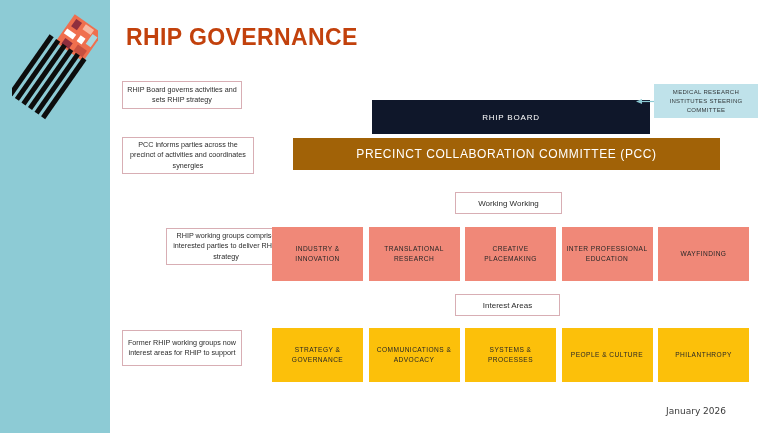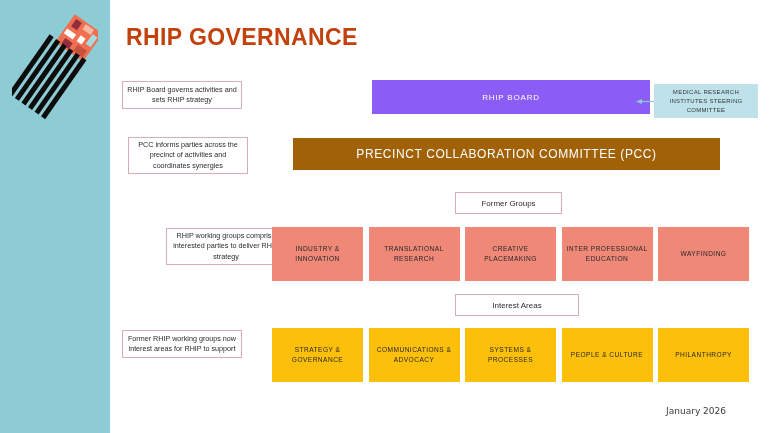--- a/index.html
+++ b/index.html
@@ -45,30 +45,30 @@
     color: #2b2b2b;
     font-size: 7.2px;
     line-height: 1.42;
     text-align: center;
     display: flex;
     align-items: center;
     justify-content: center;
     padding: 10px 4px;
   }
   .note-1 { left: 122px; top: 81px;  width: 120px; height: 28px; }
-  .note-2 { left: 122px; top: 137px; width: 120px; height: 37px; margin-left: 6px; }
+  .note-2 { left: 122px; top: 137px; width: 132px; height: 37px; }
   .note-3 { left: 122px; top: 228px; width: 120px; height: 37px; margin-left: 44px; }
-  .note-4 { left: 122px; top: 330px; width: 120px; height: 28px; }
+  .note-4 { left: 122px; top: 330px; width: 120px; height: 36px; }
 
   
   .board {
     position: absolute;
-    left: 372px; top: 80px;
+    left: 372px; top: 100px;
     width: 278px; height: 34px;
-    background: #8b5cf6;
+    background: #0f172a;
     color: #ffffff;
     font-size: 8px;
     letter-spacing: 0.8px;
     display: flex; align-items: center; justify-content: center;
   }
 
   
   .steering {
     position: absolute;
     left: 654px; top: 84px;
@@ -103,21 +103,21 @@
   
   .section-label {
     position: absolute;
     background: #ffffff;
     border: 1px solid #d8aeb4;
     color: #2b2b2b;
     font-size: 8px;
     display: flex; align-items: center; justify-content: center;
   }
   .label-wg { left: 455px; top: 192px; width: 107px; height: 22px; }
-  .label-ia { left: 455px; top: 294px; width: 124px; height: 22px; }
+  .label-ia { left: 455px; top: 294px; width: 105px; height: 22px; }
 
   
   .row {
     position: absolute;
     left: 272px;
     width: 477px;
     height: 54px;
     display: flex;
     justify-content: space-between;
   }
@@ -187,21 +187,21 @@
 
   <svg class="steer-arrow" viewBox="0 0 18 5">
     <line x1="18" y1="2.5" x2="5" y2="2.5" stroke="#8dcbd5" stroke-width="1.2"></line>
     <polygon points="0,2.5 6,0 6,5" fill="#8dcbd5"></polygon>
   </svg>
 
   <div class="steering">MEDICAL RESEARCH INSTITUTES STEERING COMMITTEE</div>
 
   <div class="pcc">PRECINCT COLLABORATION COMMITTEE (PCC)</div>
 
-  <div class="section-label label-wg">Former Groups</div>
+  <div class="section-label label-wg">Working Working</div>
 
   <div class="row row-wg">
     <div class="cell cell-wg">INDUSTRY &amp; INNOVATION</div>
     <div class="cell cell-wg">TRANSLATIONAL RESEARCH</div>
     <div class="cell cell-wg">CREATIVE PLACEMAKING</div>
     <div class="cell cell-wg">INTER PROFESSIONAL EDUCATION</div>
     <div class="cell cell-wg">WAYFINDING</div>
   </div>
 
   <div class="section-label label-ia">Interest Areas</div>

